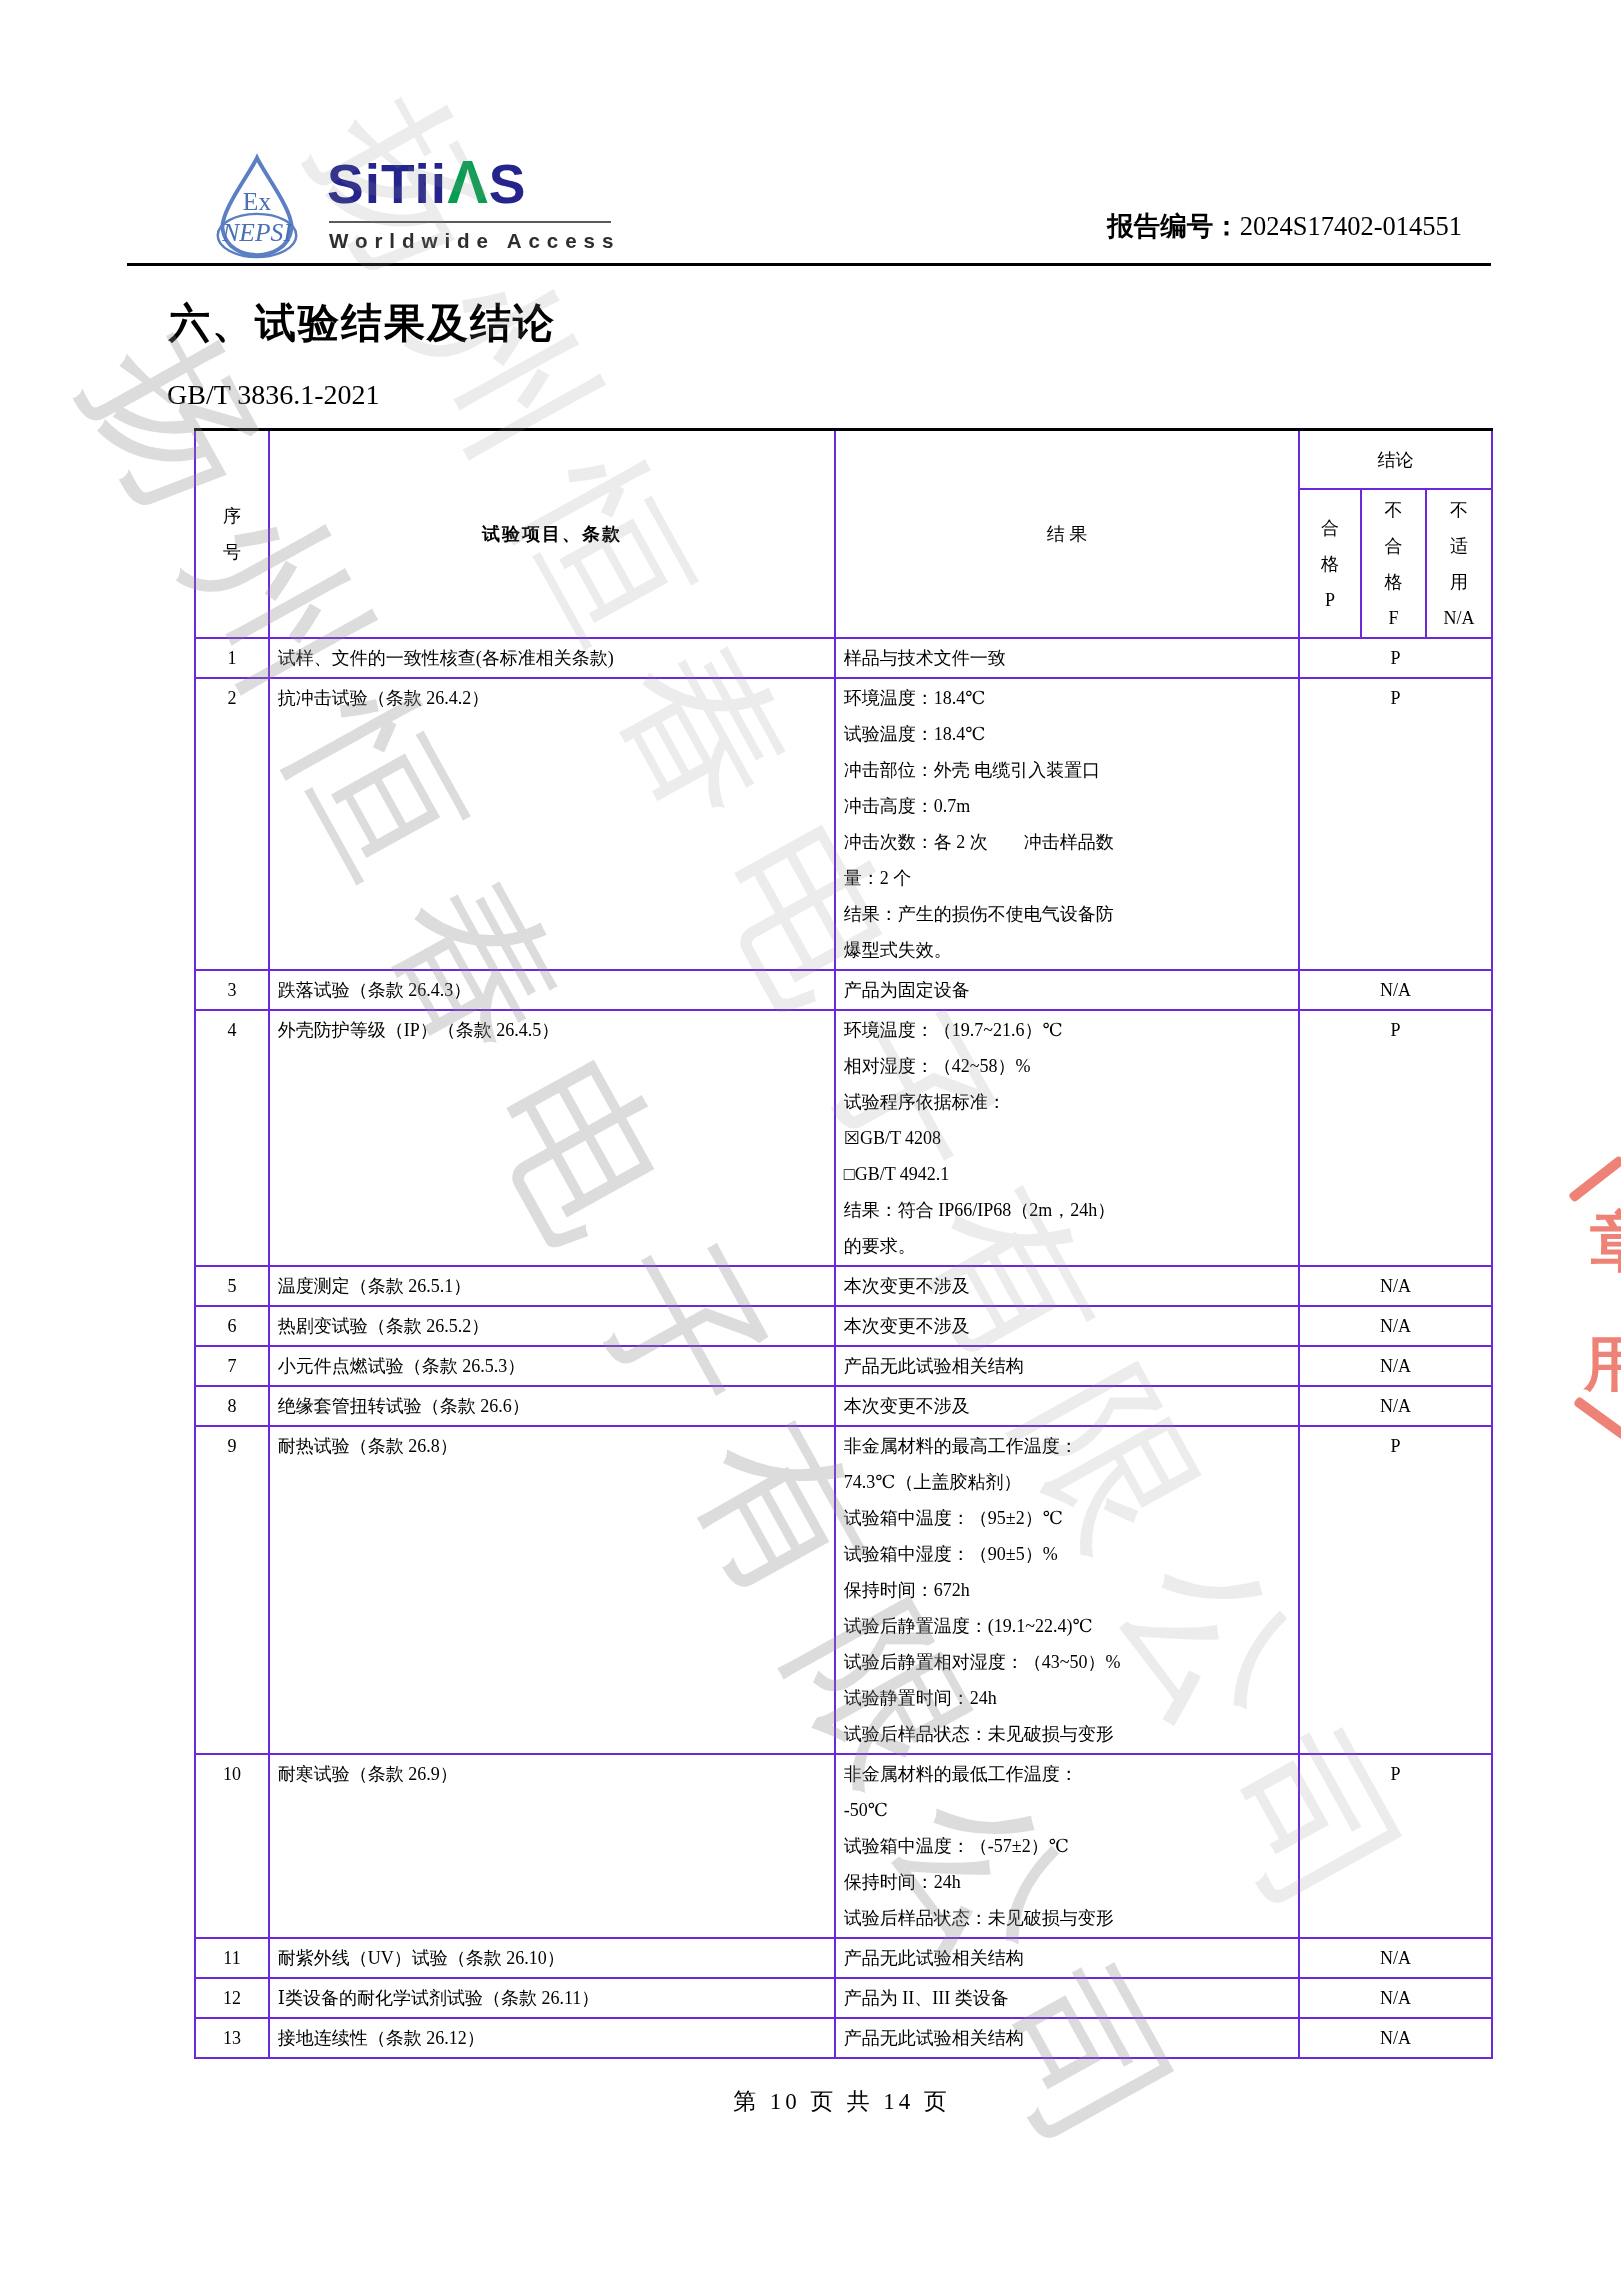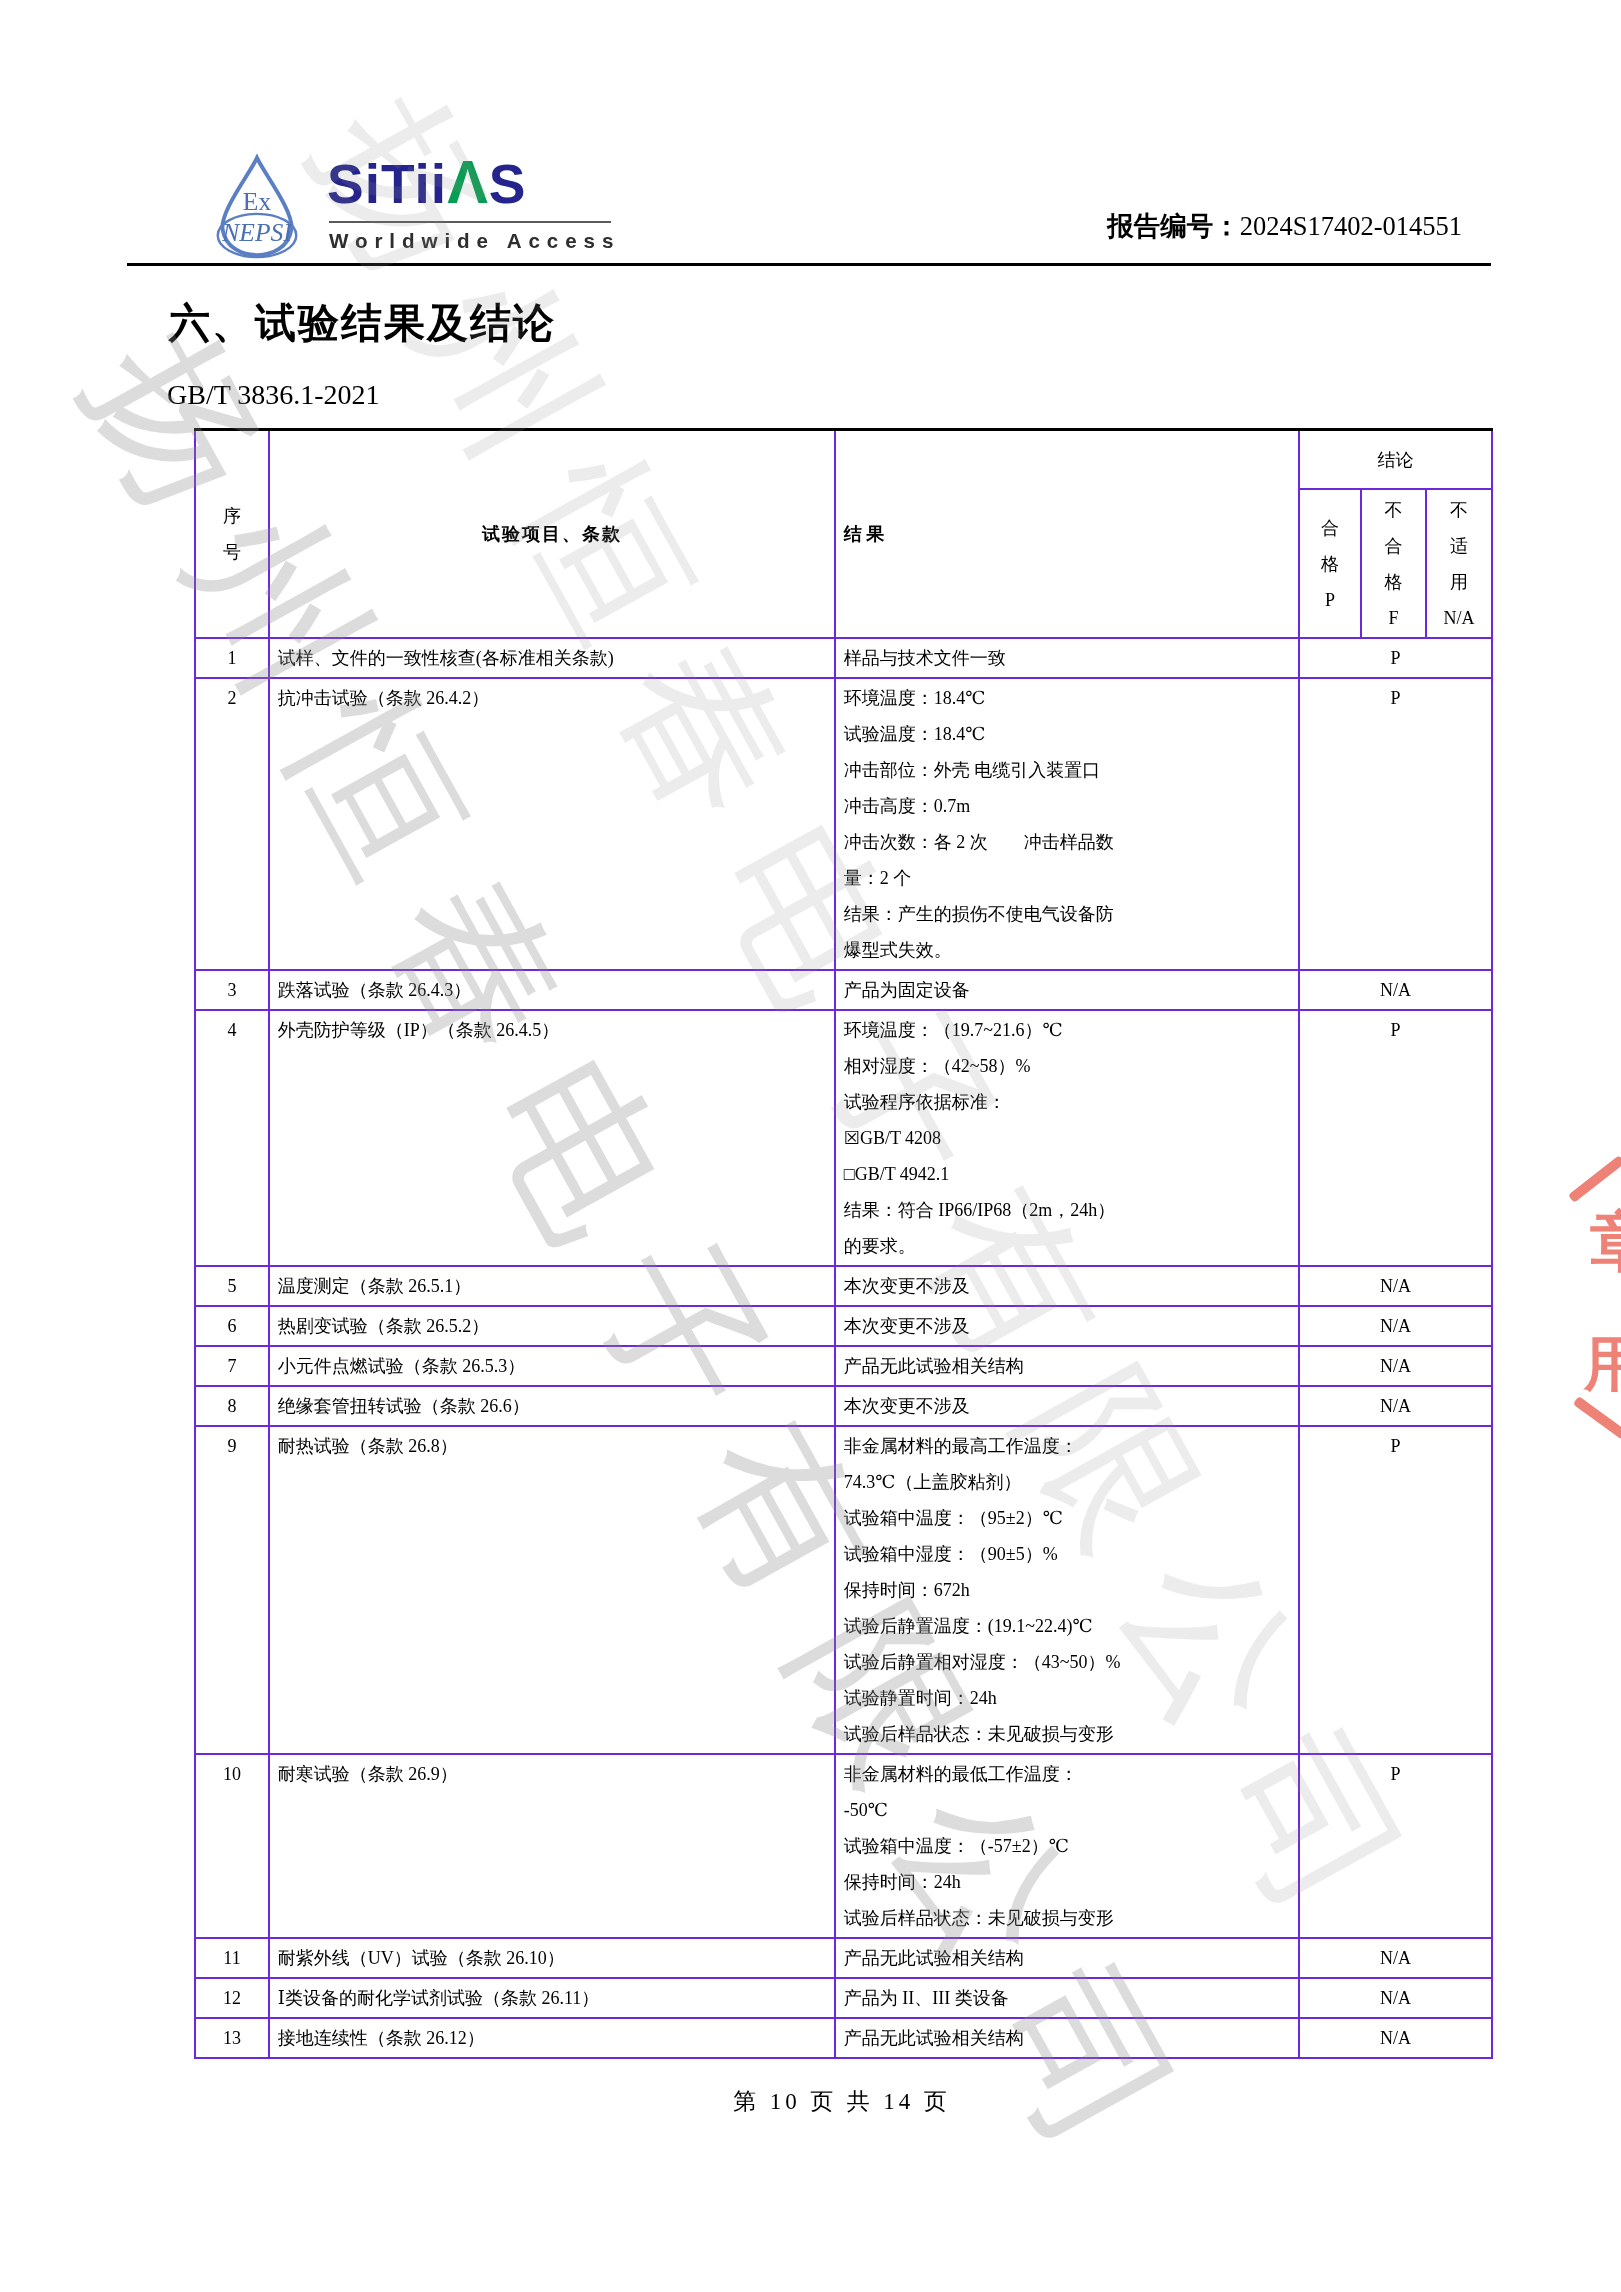--- a/index.html
+++ b/index.html
@@ -32,21 +32,21 @@
   .standard{position:absolute;left:167px;top:365px;font-size:28px;white-space:nowrap;margin-top:14px;}
 
   
   .tbl-wrap{position:absolute;left:194px;top:428px;z-index:1;}
   table.result{border-collapse:collapse;table-layout:fixed;width:1296px;
                border:2.9px solid #000;border-top:3.9px solid #000;}
   table.result th,table.result td{border:2px solid #6d28d9;padding:1px 7.8px;font-size:18px;line-height:36px;}
   th{font-weight:normal;}
   .h-no{white-space:pre-line;text-align:center;font-size:28px;}
   .h-item{font-weight:bold;text-align:center;font-size:29px;letter-spacing:2px;}
-  .h-result{font-weight:bold;text-align:left;font-size:29px;margin-left:40px;}
+  .h-result{font-weight:normal;text-align:center;font-size:29px;margin-left:40px;}
   .h-concl{text-align:center;font-size:27.4px;height:55px;}
   .h-sub{white-space:pre-line;text-align:center;vertical-align:middle;font-size:26.5px;line-height:33px;height:145px;padding:1px 2px;}
   .c-no{text-align:center;vertical-align:top;}
   .c-item{vertical-align:top;white-space:pre-line;}
   .c-result{vertical-align:top;white-space:pre-line;}
   .c-concl{text-align:center;vertical-align:top;}
 
   
   .foot-page{position:absolute;left:194px;top:2086px;width:1296px;text-align:center;font-size:23px;letter-spacing:3.9px;}
   .foot-ver{position:absolute;left:194px;top:2152px;width:1296px;text-align:center;font-size:24.5px;letter-spacing:2px;}

